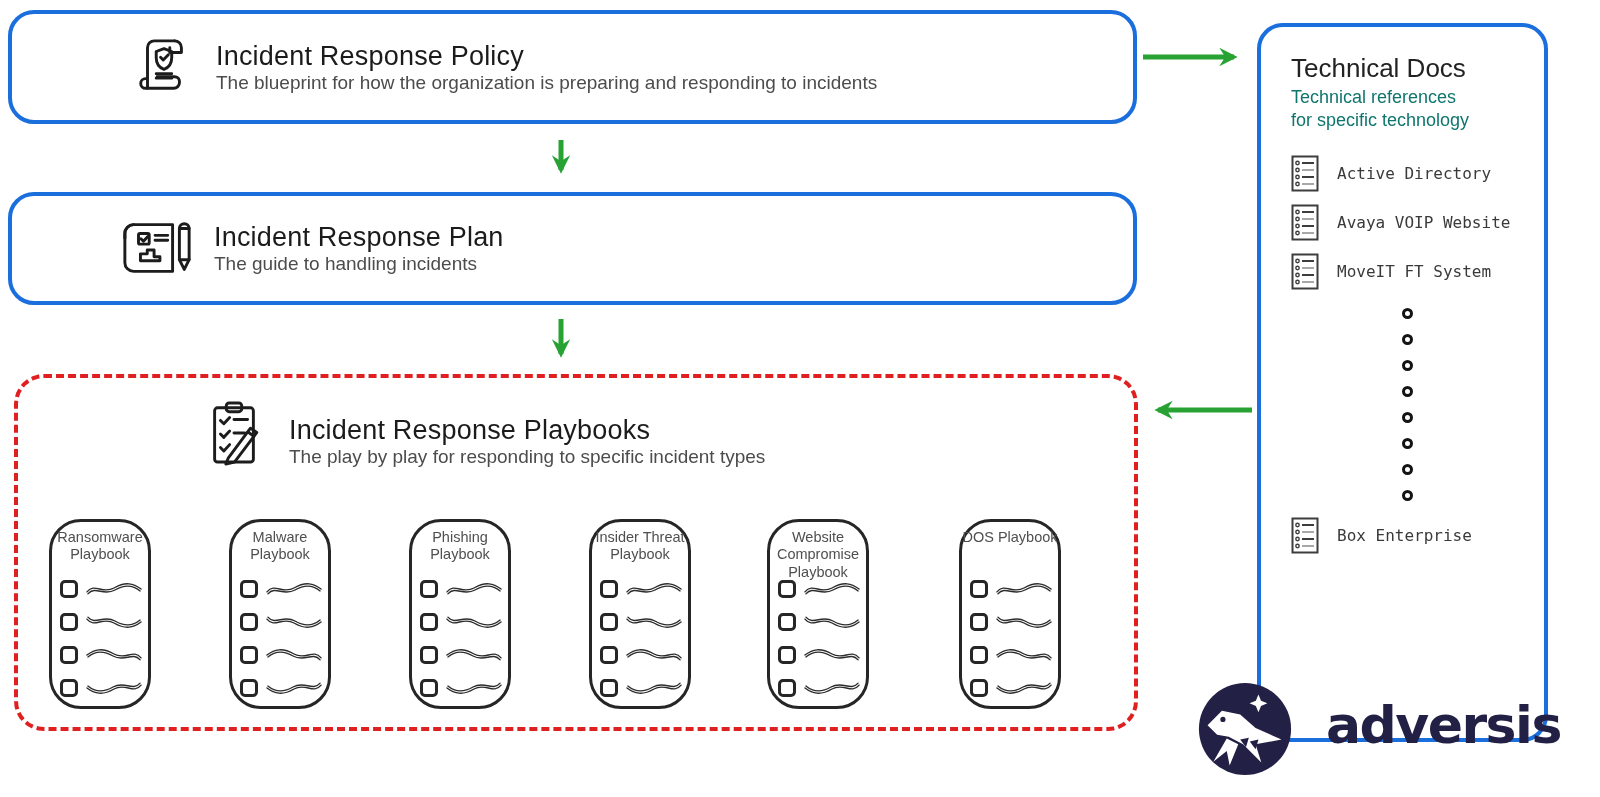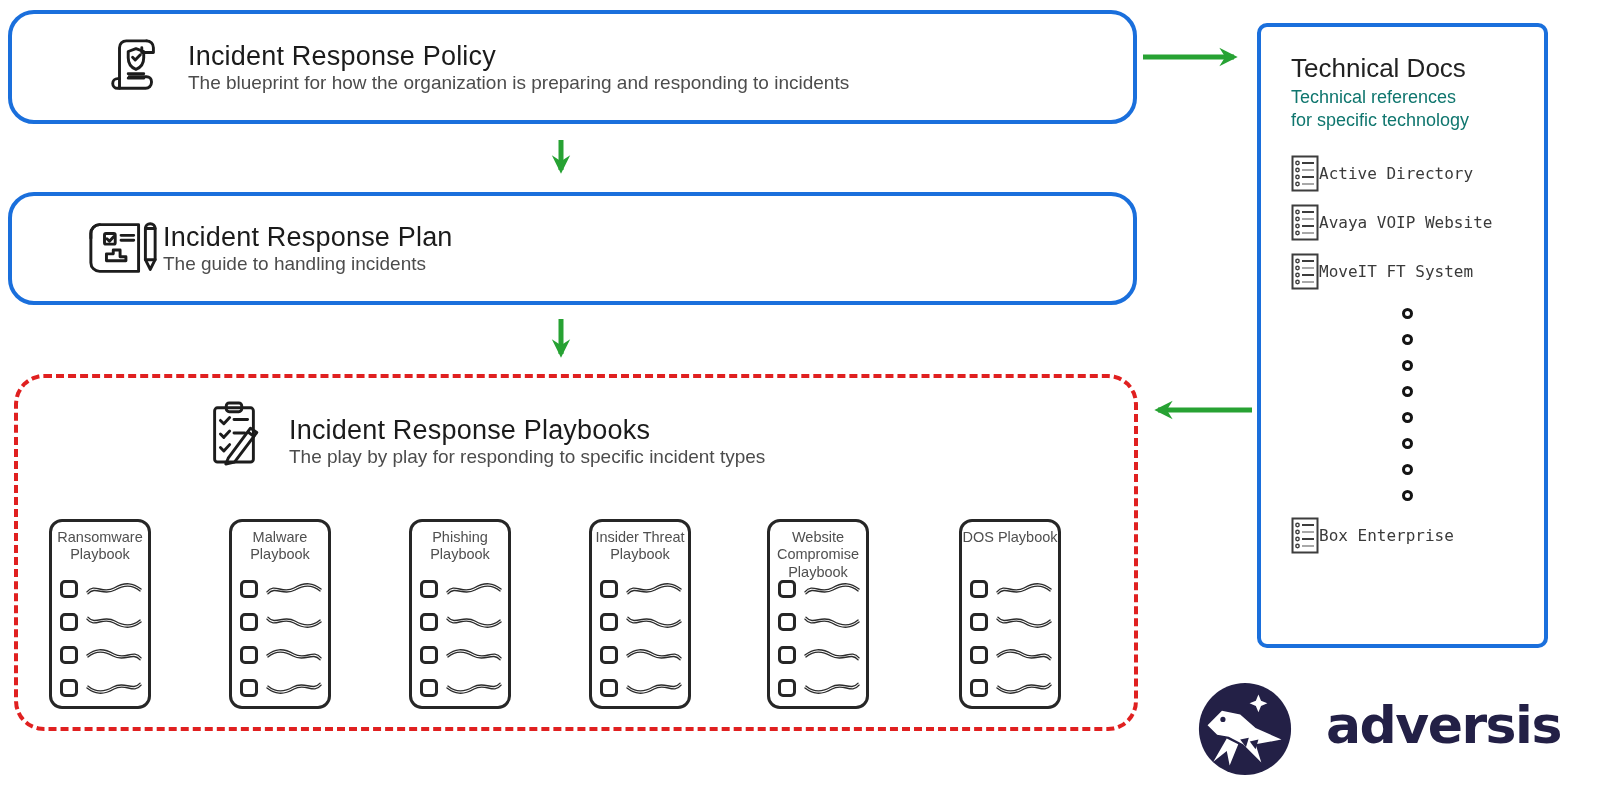--- a/index.html
+++ b/index.html
@@ -7,54 +7,54 @@
     --ink:#1c1c1c; --navy:#232046; --gray:#4c4c4c;
   }
   *{box-sizing:border-box}
   html,body{margin:0;padding:0;background:#fff}
   body{font-family:"Liberation Sans",sans-serif;color:var(--ink)}
   .stage{position:relative;width:1600px;height:797px;background:#fff;overflow:hidden}
 
   
   .frame{position:absolute;background:#fff;border:4px solid var(--blue);border-radius:26px;
          display:flex;align-items:center}
-  #policy-box{left:8px;top:10px;width:1129px;height:114px;padding-left:92px;gap:22px}
-  #plan-box{left:8px;top:192px;width:1129px;height:113px;padding-left:74px;gap:3px}
+  #policy-box{left:8px;top:10px;width:1129px;height:114px;padding-left:120px;gap:22px}
+  #plan-box{left:8px;top:192px;width:1129px;height:113px;padding-left:108px;gap:20px}
   .box-title{font-size:27px;color:#1b1b1b;letter-spacing:.2px}
   .box-sub{font-size:19px;color:var(--gray);}
 
   .diagram-icon{flex:0 0 auto}
   .diagram-icon path,.diagram-icon rect,.diagram-icon circle{
     fill:none;stroke:var(--ink);stroke-width:3;stroke-linecap:round;stroke-linejoin:round}
 
   
   #playbooks-box{position:absolute;left:14px;top:374px;width:1124px;height:357px;
     border:4px dashed var(--red);border-radius:30px;background:#fff}
   .pb-header{position:absolute;left:185px;top:20px;display:flex;gap:24px;align-items:flex-end}
 
   .pb-card{position:absolute;top:141px;width:102px;height:190px;border:3px solid #262626;
-    border-radius:13px;background:#fff;display:flex;flex-direction:column;align-items:center;
+    border-radius:32px;background:#fff;display:flex;flex-direction:column;align-items:center;
     padding-top:7px}
   .pb-title{font-size:14.5px;line-height:1.2;color:#4f4f4f;text-align:center;height:46px;width:96px}
   .pb-rows{display:flex;flex-direction:column;gap:13px;margin-top:4px}
   .pb-row{display:flex;align-items:center;gap:7px}
   .pb-check{width:18px;height:18px;border:3px solid #262626;border-radius:5px;margin-left:2px;flex:0 0 auto}
   .squiggle{width:58px;height:20px}
   .squiggle path{fill:none;stroke:#2c2c2c;stroke-width:1.4;stroke-linecap:round}
   .pb-row:nth-child(2) .squiggle{transform:scaleY(-1)}
   .pb-row:nth-child(3) .squiggle{transform:scaleX(-1)}
   .pb-row:nth-child(4) .squiggle{transform:scale(-1,-1)}
 
   
-  #tech-box{position:absolute;left:1257px;top:23px;width:291px;height:625px;
-    border:4px solid var(--blue);border-radius:10px;background:#fff;padding:26px 0 0 30px}
+  #tech-box{position:absolute;left:1257px;top:23px;width:291px;height:719px;
+    border:4px solid var(--blue);border-radius:26px;background:#fff;padding:26px 0 0 30px}
   .tech-title{font-size:26px;color:#222}
   .tech-sub{font-size:18px;color:#0f766e;margin-top:2px;width:190px;line-height:1.3}
   .tech-items{margin-top:22px;display:flex;flex-direction:column;gap:12px}
-  .tech-item{display:flex;align-items:center;
+  .tech-item{display:flex;align-items:center;gap:18px;
     font-family:"DejaVu Sans Mono","Liberation Mono",monospace;font-size:16px;color:#3a3a3a}
   .doc-icon rect.sheet{fill:#fff;stroke:#3d3d3d;stroke-width:2}
   .doc-icon circle{fill:none;stroke:#3d3d3d;stroke-width:1.4}
   .doc-icon line.dark{stroke:#3d3d3d;stroke-width:2}
   .doc-icon line.lite{stroke:#a8a8a8;stroke-width:2}
   .dots{display:flex;flex-direction:column;align-items:center;gap:15px;margin:18px 0 16px 106px;width:20px}
   .dot{width:11px;height:11px;border:3.5px solid #141414;border-radius:50%}
 
   
   .arrows{position:absolute;left:0;top:0;pointer-events:none}

